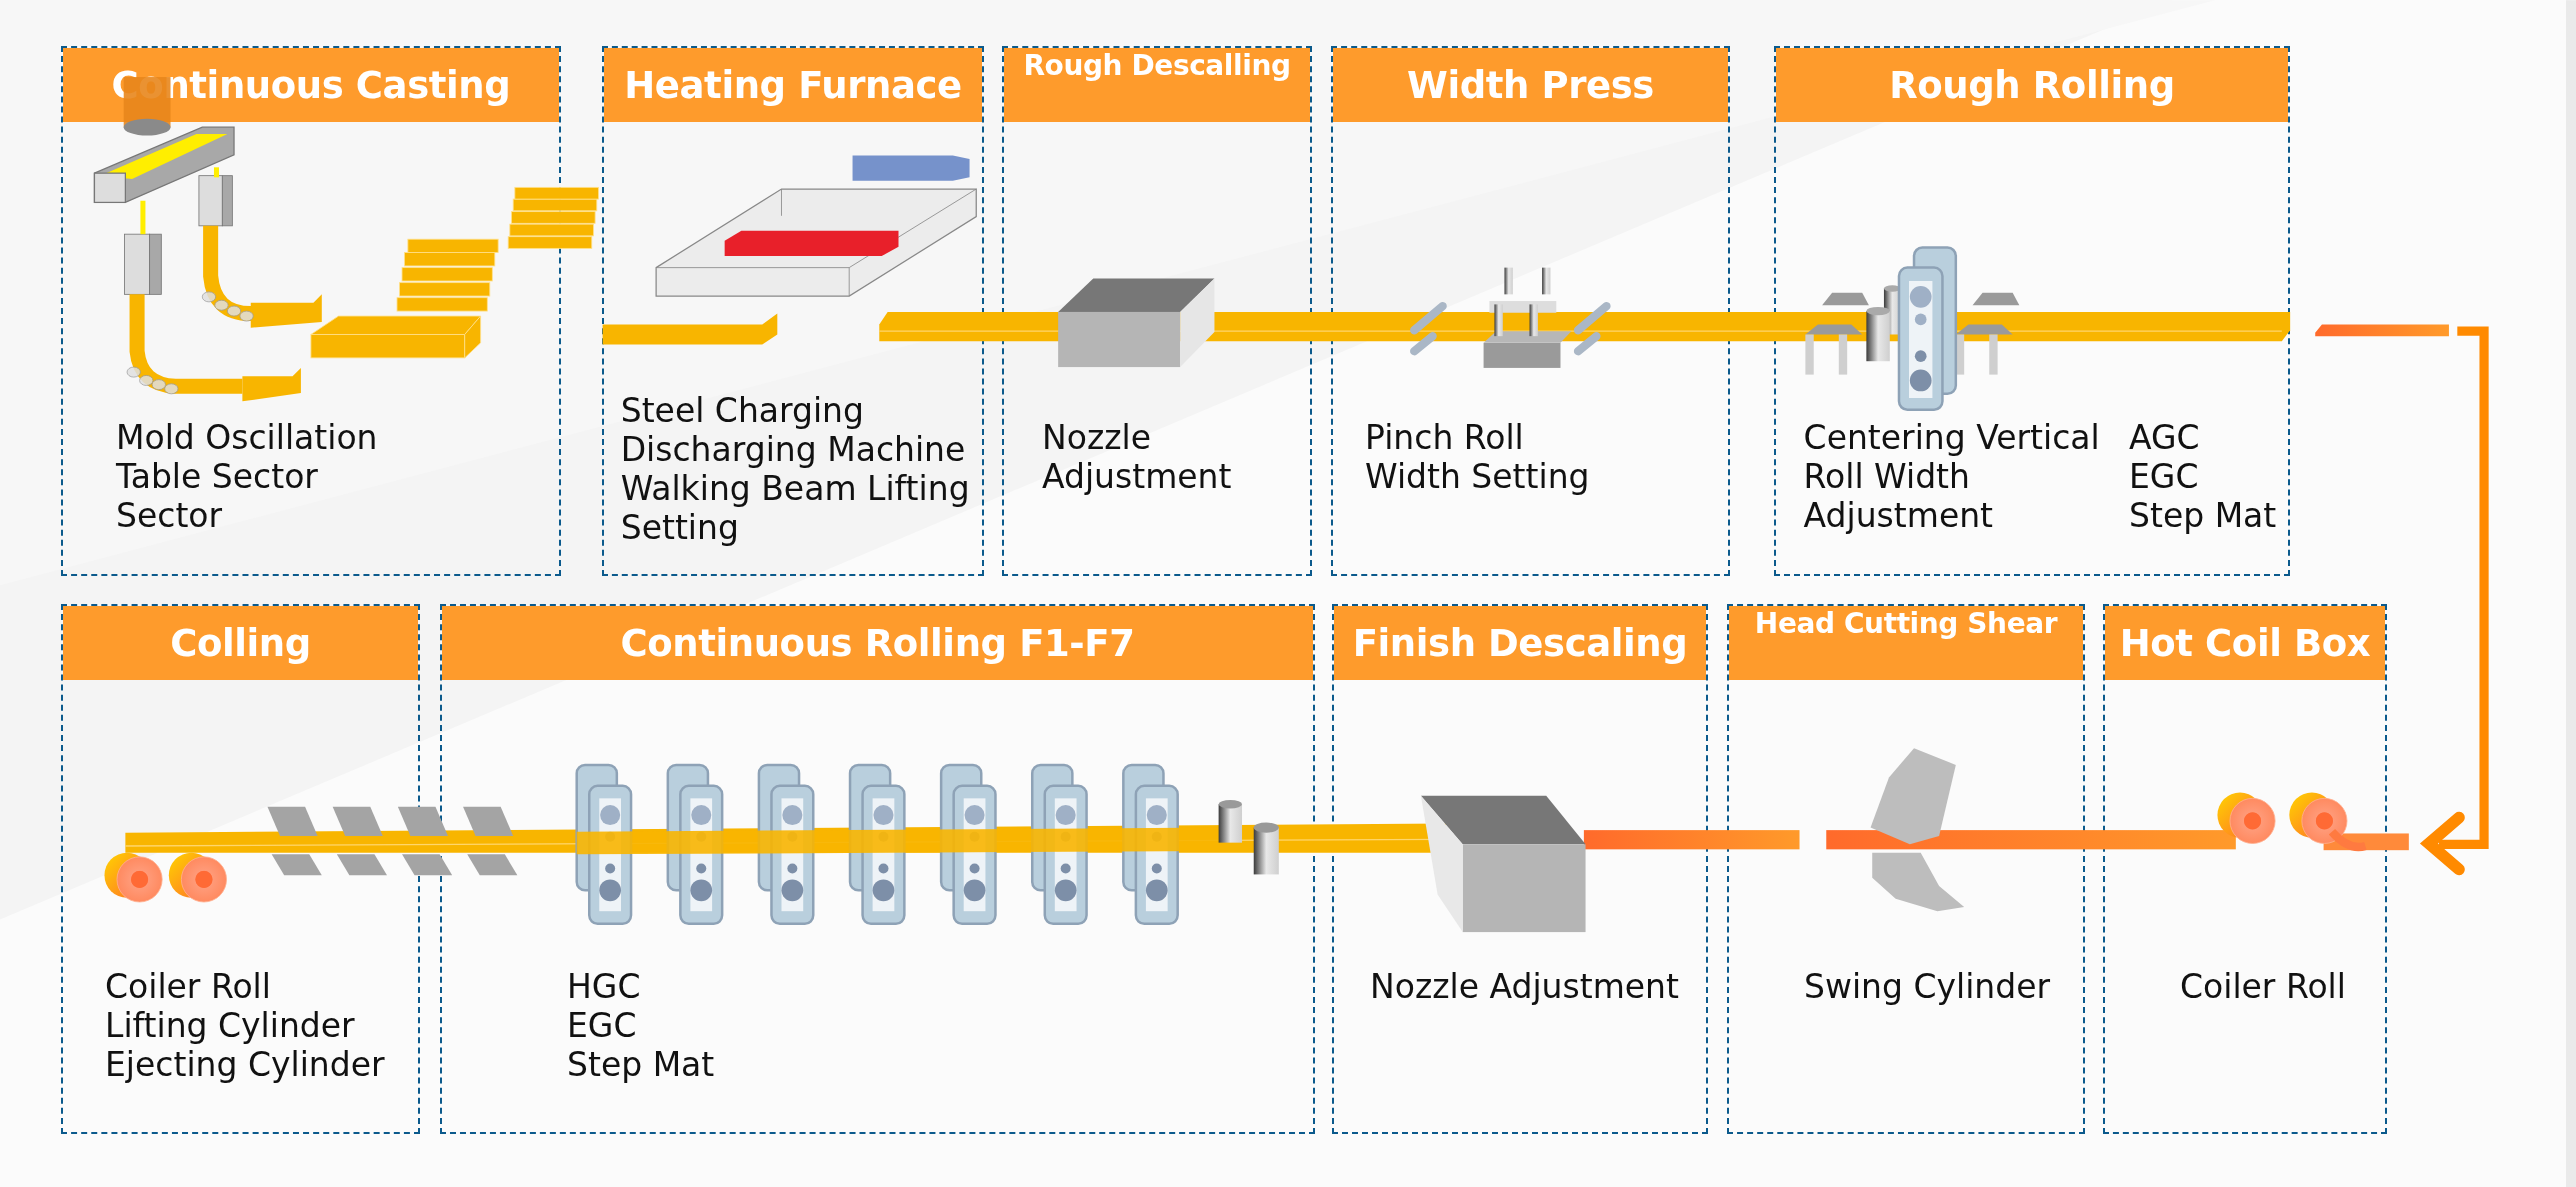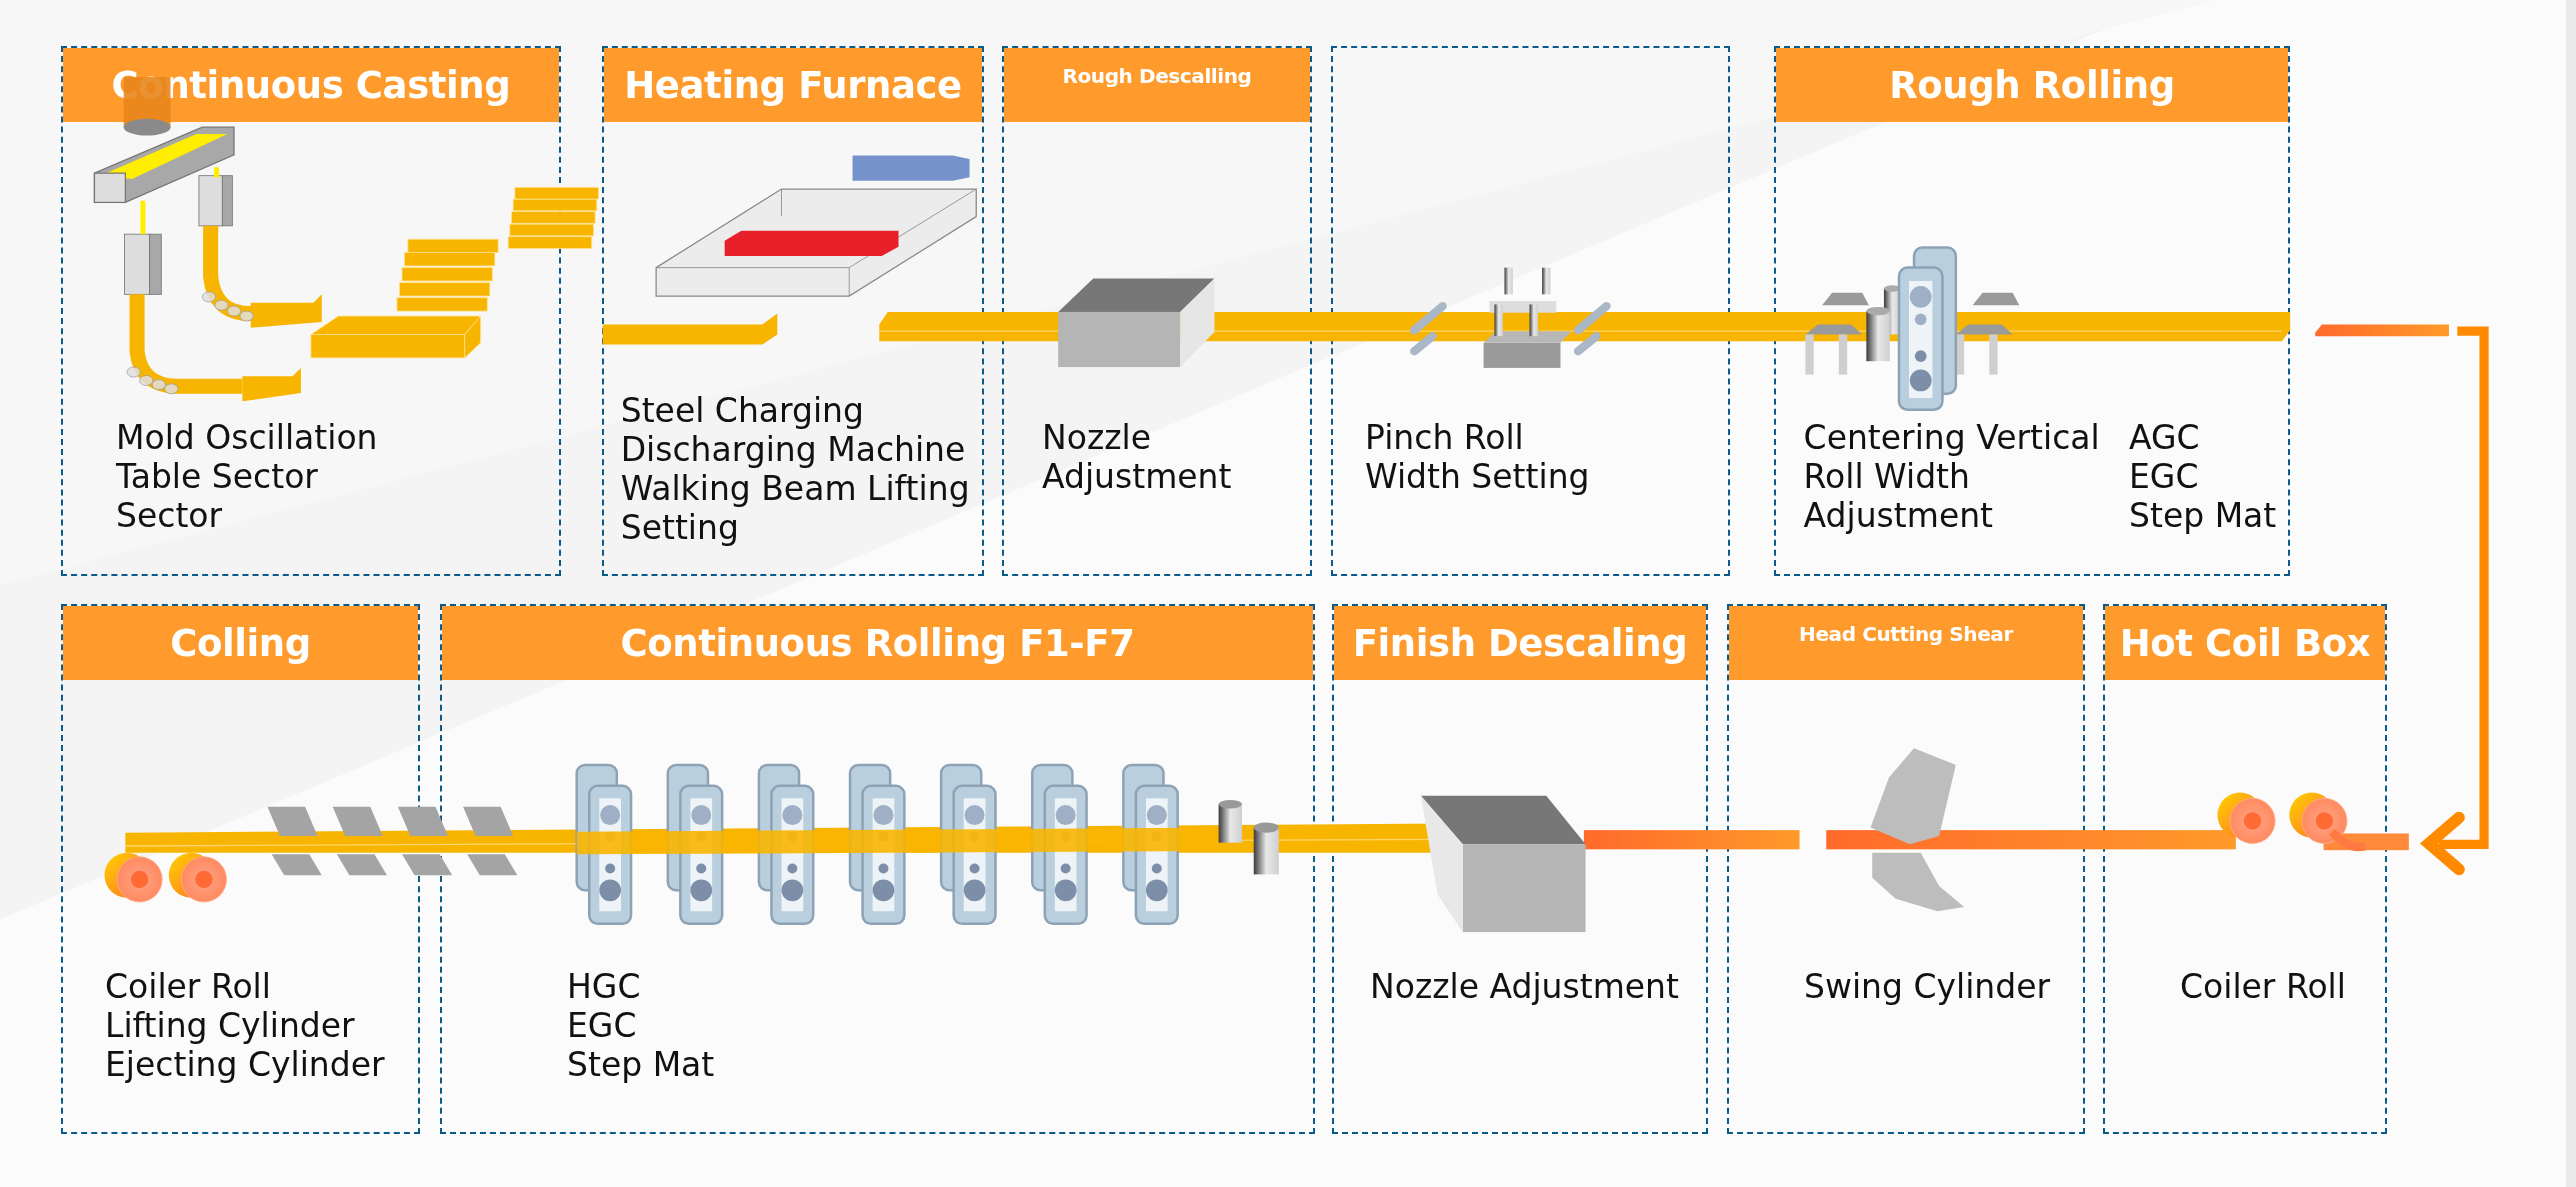--- a/index.html
+++ b/index.html
@@ -1,21 +1,21 @@
 <!DOCTYPE html>
 <html style="font-size:13.4px"><head>
 <meta charset="utf-8">
 <style>
   html,body{margin:0;padding:0;}
   body{width:2576px;height:1188px;position:relative;overflow:hidden;background:#fbfbfb;font-family:"DejaVu Sans","Liberation Sans",sans-serif;}
   .bg-band{position:absolute;left:0;top:0;width:2576px;height:1188px;}
   .box{position:absolute;border:2.5px dashed #0b5a8c;box-sizing:border-box;}
   .hdr{position:absolute;left:0;top:0;right:0;height:74px;background:#fe9b2c;color:#fff;font-weight:bold;display:flex;align-items:center;justify-content:center;white-space:nowrap;letter-spacing:-0.4px;}
   .hdr.big{font-size:37px;}
-  .hdr.small{font-size:20px;align-items:flex-start;padding-top:16px;box-sizing:border-box;}
+  .hdr.small{font-size:28px;align-items:flex-start;padding-top:1px;box-sizing:border-box;}
   .body-text{position:absolute;font-size:33px;line-height:39px;color:#111;white-space:nowrap;}
   .body-text div{margin:0;}
   svg.art{position:absolute;left:0;top:0;overflow:visible;}
 </style>
 </head>
 <body>
 
 <svg class="bg-band" width="2576" height="1188" viewBox="0 0 3082 1421">
   <polygon points="0,0 3082,0 3082,0 2600,0 0,1100" fill="#f4f4f4"></polygon>
   <polygon points="0,0 2650,0 0,700" fill="#f7f7f7"></polygon>
@@ -43,20 +43,21 @@
 
 <div class="box" style="left:1002px;top:46px;width:310px;height:530px;">
   <div class="hdr small">Rough Descalling</div>
   <div class="body-text" style="left:38px;top:370px;">
     <div>Nozzle</div>
     <div>Adjustment</div>
   </div>
 </div>
 
 <div class="box" style="left:1331px;top:46px;width:399px;height:530px;">
+  <div class="hdr big">Width Press</div>
   <div class="body-text" style="left:32px;top:370px;">
     <div>Pinch Roll</div>
     <div>Width Setting</div>
   </div>
 </div>
 
 <div class="box" style="left:1774px;top:46px;width:516px;height:530px;">
   <div class="hdr big">Rough Rolling</div>
   <div class="body-text" style="left:27.6px;top:370px;">
     <div>Centering Vertical</div>

